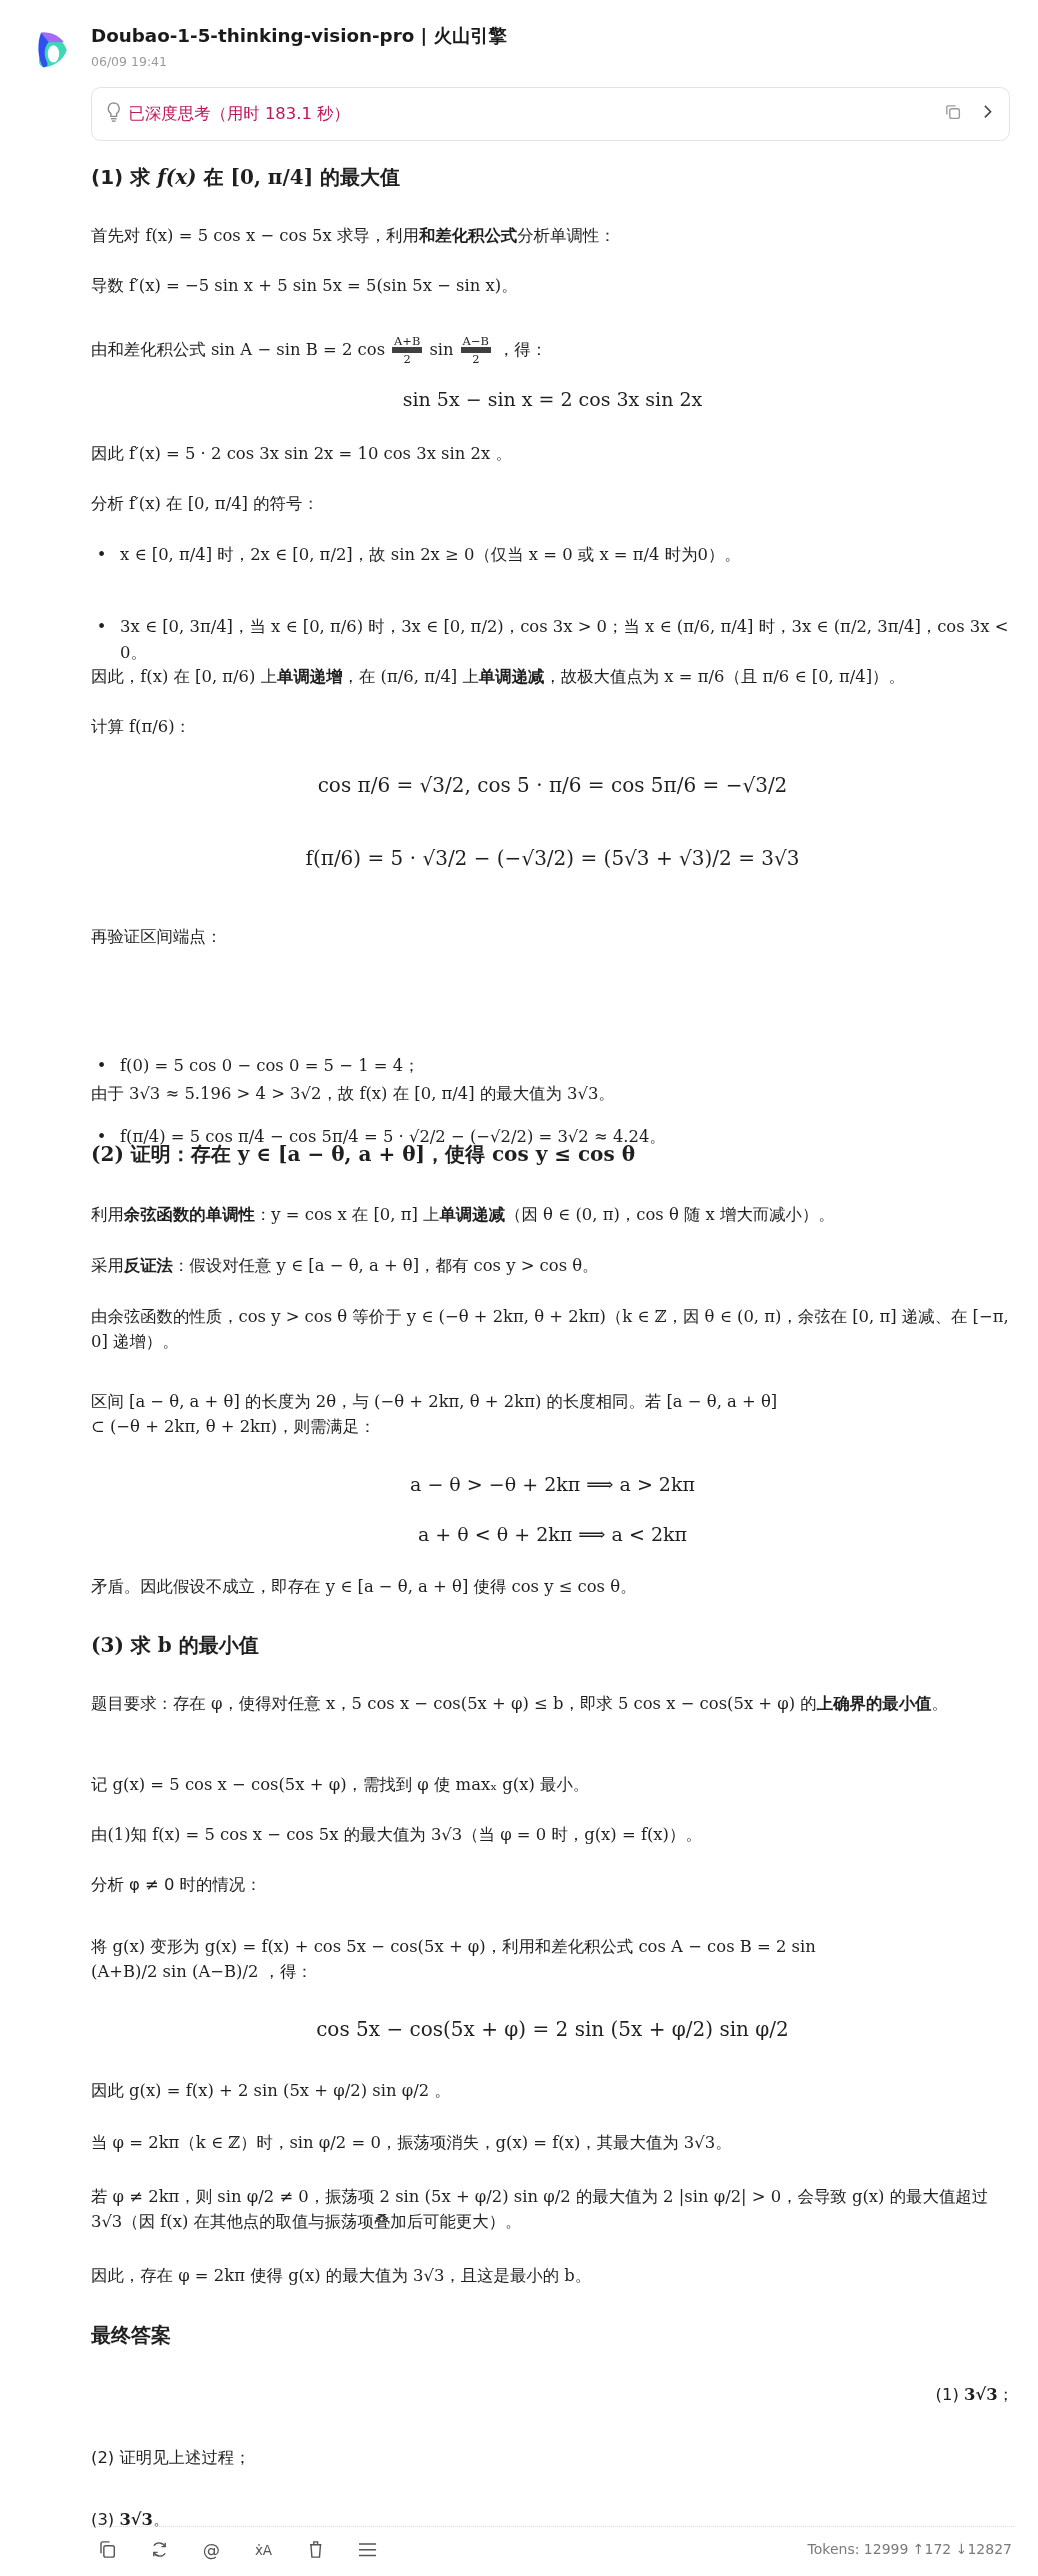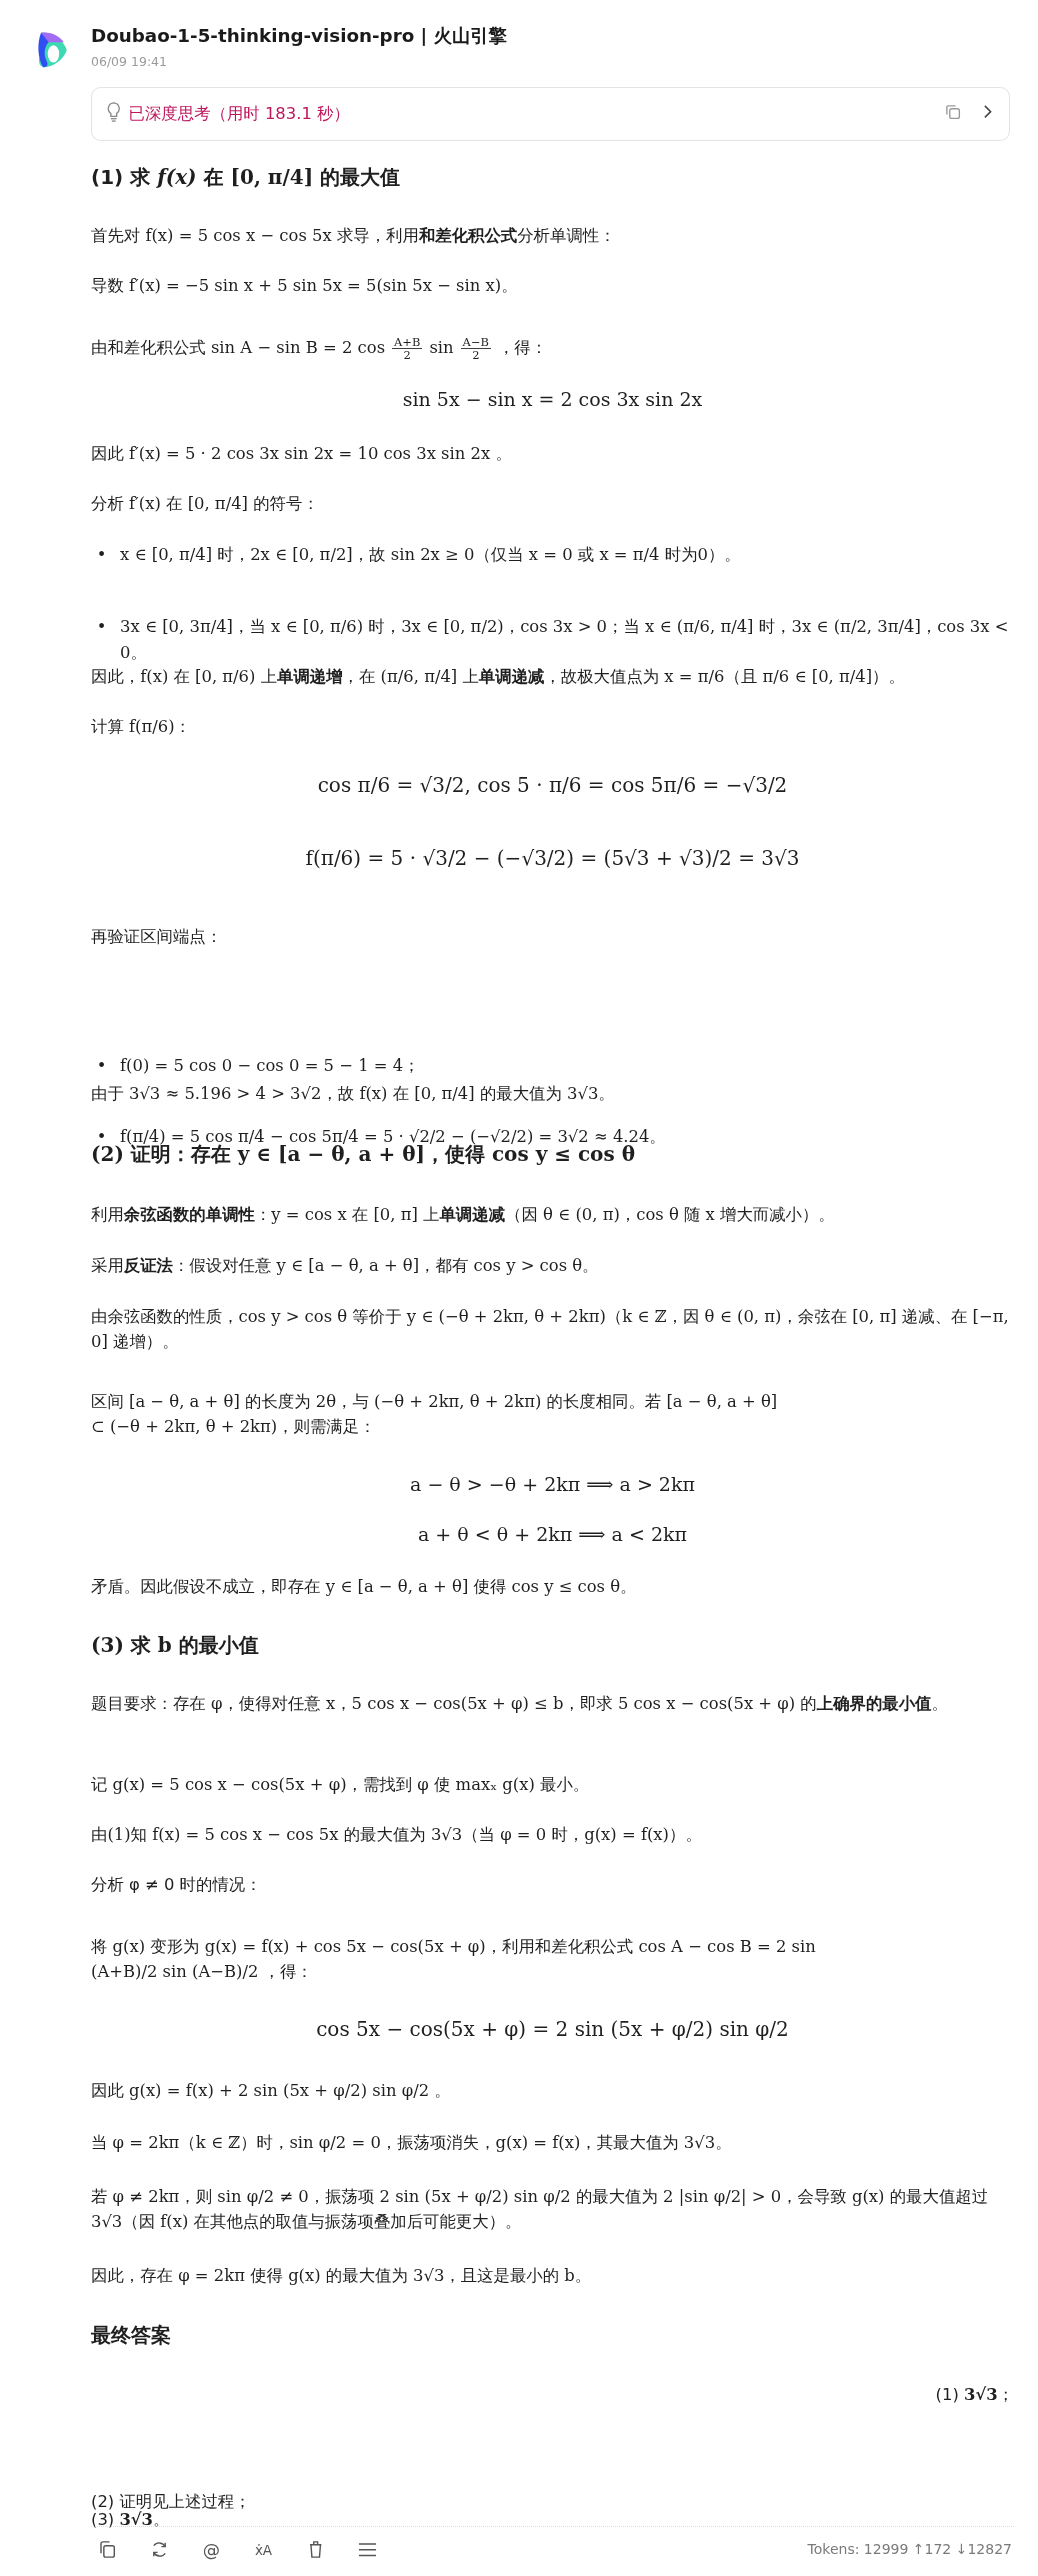--- a/index.html
+++ b/index.html
@@ -17,21 +17,21 @@
            border-radius:9.6px; box-sizing:border-box; display:flex; align-items:center; padding:0 15.4px; }
   .think .lbl { font-size:16.4px; color:#be185d; margin-left:7.7px; flex:1; }
   .think .ic { color:#888; margin-left:21px; }
   
   .content { position:absolute; left:91px; top:154px; width:923px; font-size:16.4px; line-height:1.55; }
   .blk { position:absolute; left:0; width:923px; white-space:nowrap; }
   .h { font-size:20px; font-weight:bold; }
   .center { text-align:center; font-size:19px; }
   .frac { display:inline-block; vertical-align:middle; text-align:center; font-size:0.7em; line-height:1.05; margin:0 1.9px; }
   .frac > span { display:block; }
-  .frac > span.num { border-bottom:1px solid #404040; padding:0 1.9px; }
+  .frac > span.num { border-bottom:6px solid #404040; padding:0 1.9px; }
   .bullet { position:relative; padding-left:29px; }
   .bullet::before { content:"•"; position:absolute; left:5.8px; top:0; }
   .wrap { white-space:normal; }
   
   .divider { position:absolute; left:91px; top:2526px; width:923px; border-top:1px dotted #dcdcdc; }
   .toolbar { position:absolute; left:96px; top:2538px; display:flex; gap:29px; align-items:center; }
   .toolbar .tb { width:23px; height:23px; display:flex; align-items:center; justify-content:center; color:#555; font-size:17.3px; }
   .tokens { position:absolute; right:27px; top:2541px; font-size:14px; color:#7a7a7a; white-space:nowrap; }
 </style>
 </head>
@@ -151,21 +151,21 @@
 
   <div class="blk m" style="top:1924px;">因此 g(x) = f(x) + 2 sin (5x + φ/2) sin φ/2 。</div>
   <div class="blk m" style="top:1976px;">当 φ = 2kπ（k ∈ ℤ）时，sin φ/2 = 0，振荡项消失，g(x) = f(x)，其最大值为 3√3。</div>
   <div class="blk m wrap" style="top:2030px;">若 φ ≠ 2kπ，则 sin φ/2 ≠ 0，振荡项 2 sin (5x + φ/2) sin φ/2 的最大值为 2 |sin φ/2| &gt; 0，会导致 g(x) 的最大值超过 3√3（因 f(x) 在其他点的取值与振荡项叠加后可能更大）。</div>
   <div class="blk m" style="top:2109px;">因此，存在 φ = 2kπ 使得 g(x) 的最大值为 3√3，且这是最小的 b。</div>
 
   <div class="blk h" style="top:2166px;">最终答案</div>
   <div class="blk" style="top:2228px;text-align:right;">
     <span>(1) </span><span class="m b">3√3</span><span>；</span>
   </div>
-  <div class="blk" style="top:2291px;margin-top:44px;">(2) 证明见上述过程；</div>
+  <div class="blk" style="top:2291px;">(2) 证明见上述过程；</div>
   <div class="blk" style="top:2353px;">
     <span>(3) </span><span class="m b">3√3</span><span>。</span>
   </div>
 </div>
 
 <div class="divider"></div>
 <div class="toolbar">
   <span class="tb">
     <svg width="17.3" height="19" viewBox="0 0 18 20">
         <rect x="5" y="6" width="11" height="12" rx="2" fill="none" stroke="#555" stroke-width="1.5"></rect>

